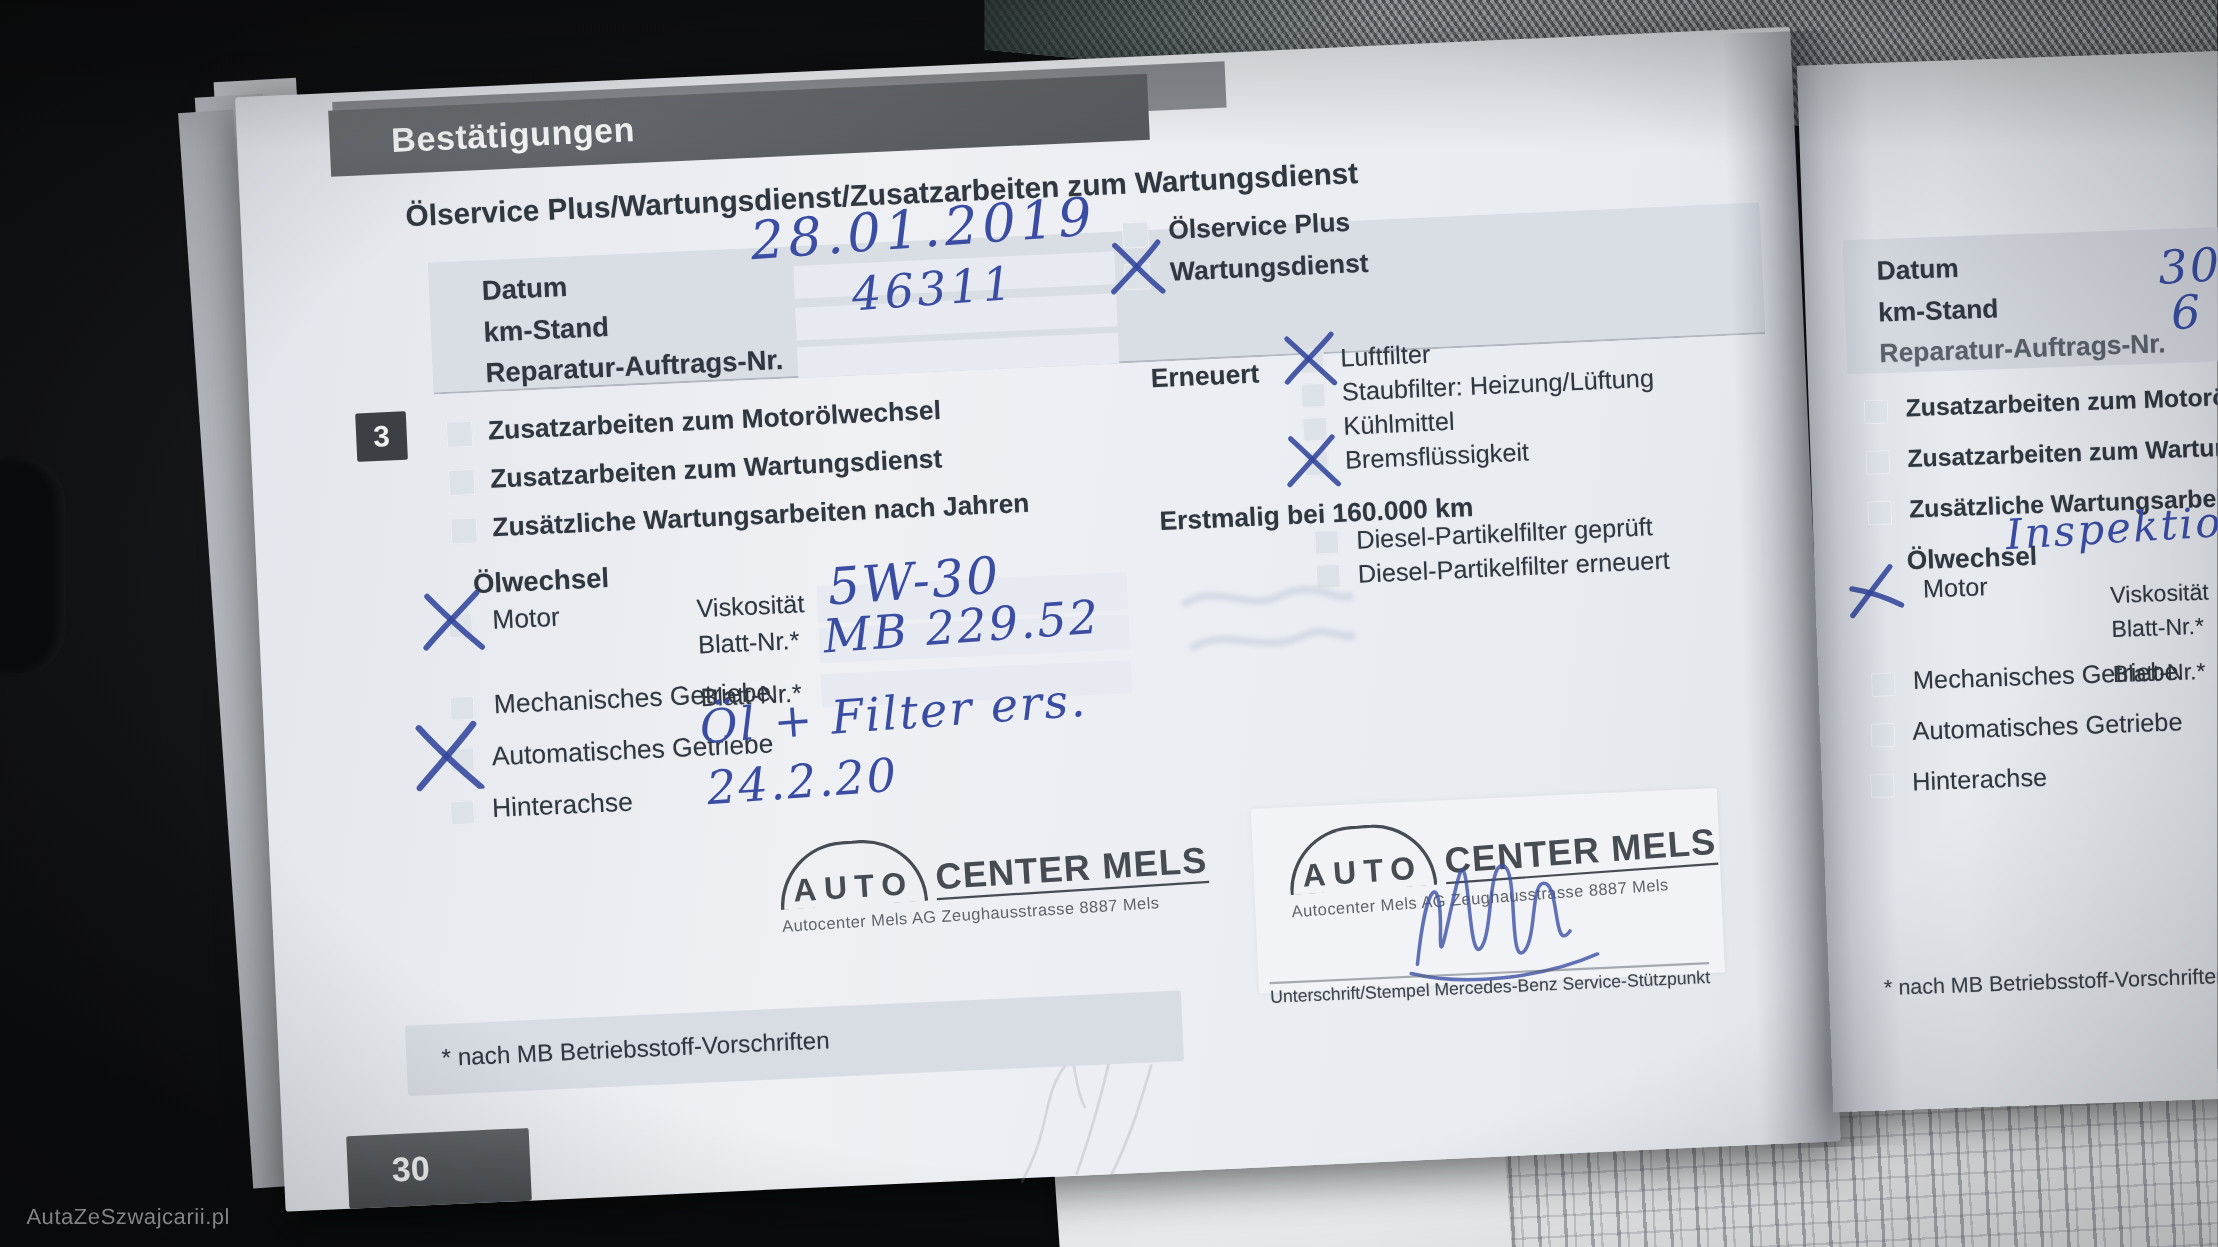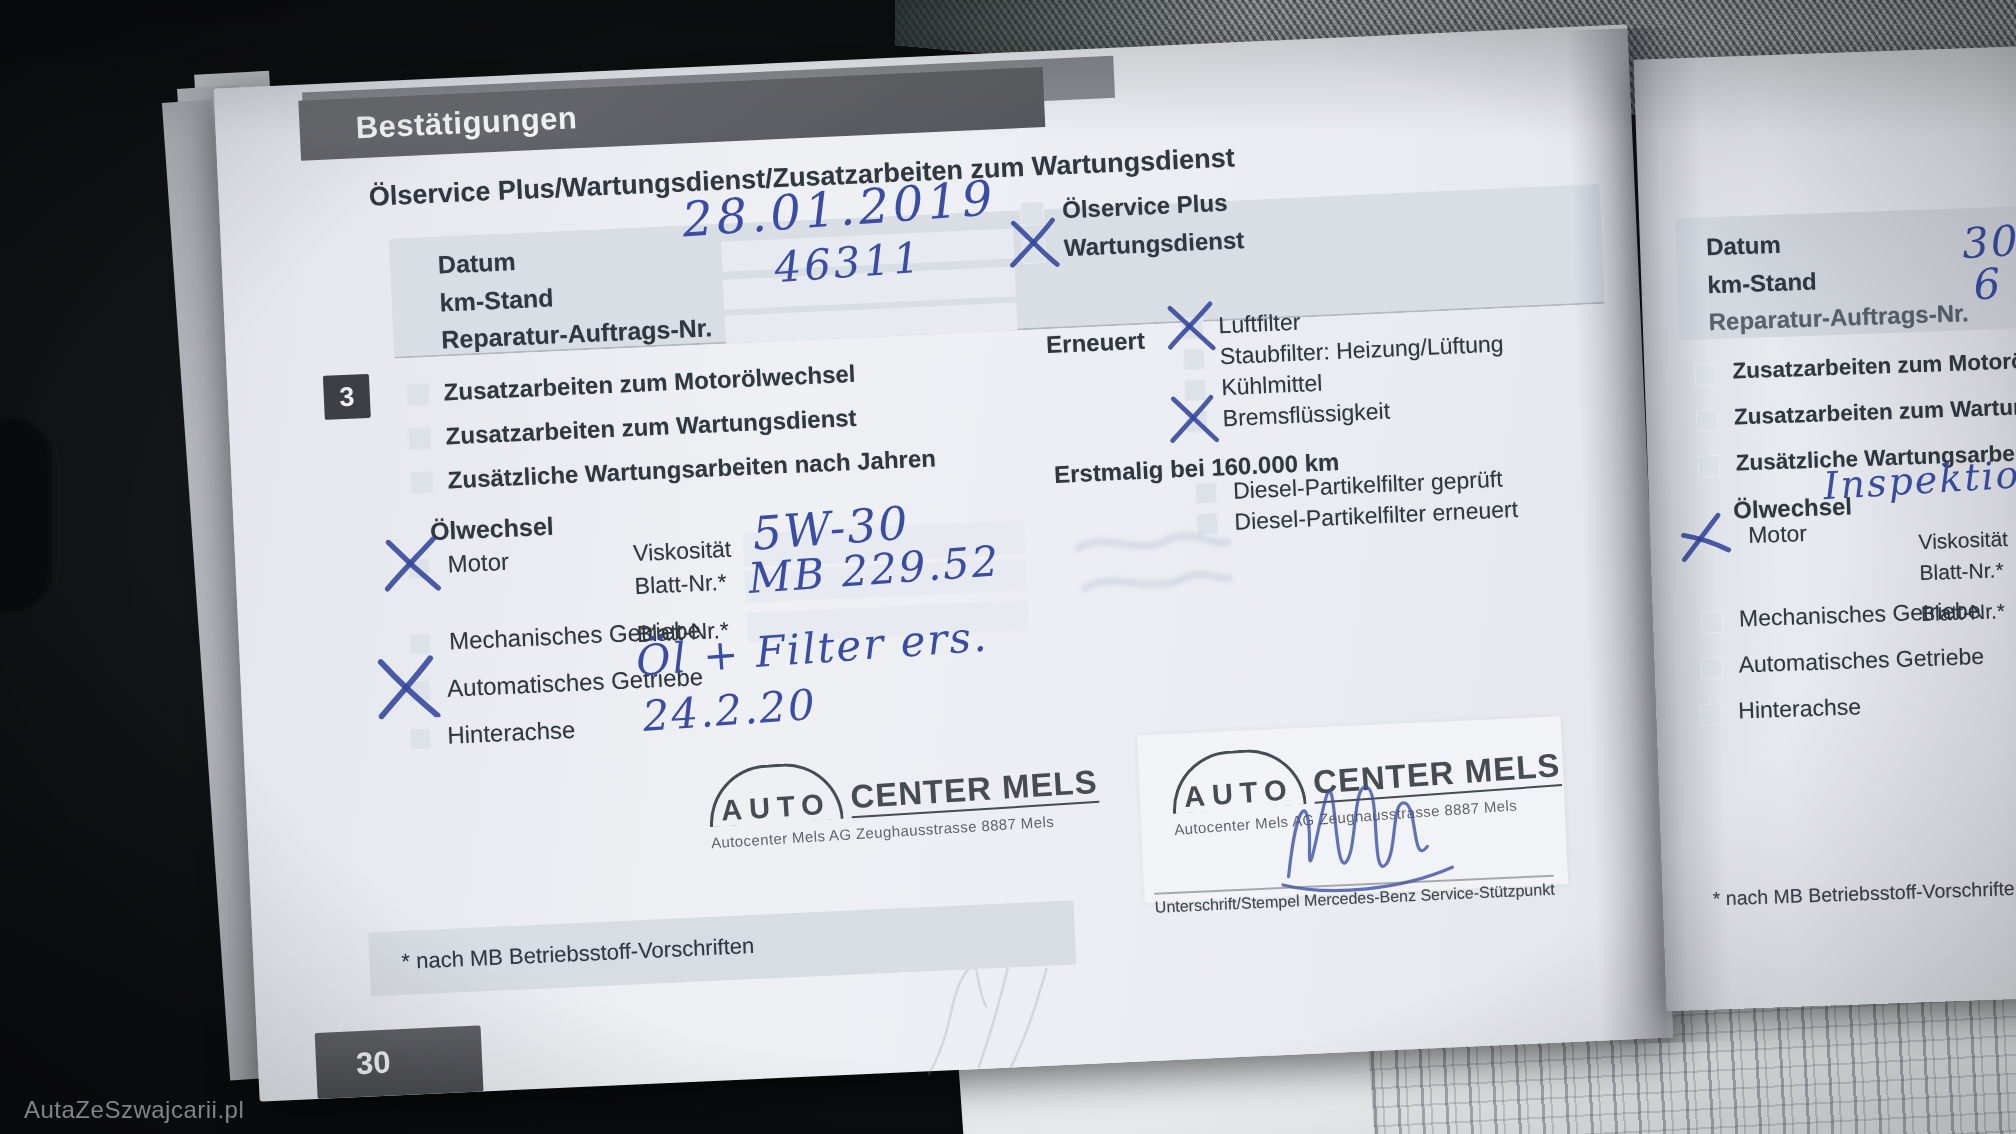--- a/index.html
+++ b/index.html
@@ -51,21 +51,21 @@
     left:1583px;top:28px;width:132px;height:1015px;transform:rotate(-2deg);
     background:linear-gradient(90deg, rgba(25,30,40,0), rgba(25,30,40,.30) 48%, rgba(25,30,40,.13) 68%, rgba(25,30,40,0));
     z-index:6;pointer-events:none;
   }
   .vignette{
     left:0;top:0;right:0;bottom:0;z-index:9;pointer-events:none;
     background:
       radial-gradient(1500px 950px at 50% 48%, rgba(0,0,0,0) 55%, rgba(0,0,0,.30)),
       linear-gradient(180deg, rgba(0,0,0,.20), rgba(0,0,0,0) 12%);
   }
-  .watermark{left:24px;top:1096px;font-size:24px;color:#97999d;opacity:.85;z-index:10;letter-spacing:.5px;}
+  .watermark{left:24px;top:1096px;font-size:20px;color:#97999d;opacity:.85;z-index:10;letter-spacing:.5px;}
   
   .page-left{
     left:236px;top:56px;width:1415px;height:1014px;
     transform:rotate(-2.6deg);
     background:linear-gradient(100deg,#e2e5eb 0%, #eef0f4 38%, #e9ecf1 75%, #e2e5ea 100%);
     box-shadow:0 12px 45px rgba(0,0,0,.6);
     border-radius:3px;z-index:4;
   }
   .page-right{
     left:1650px;top:52px;width:430px;height:952px;

